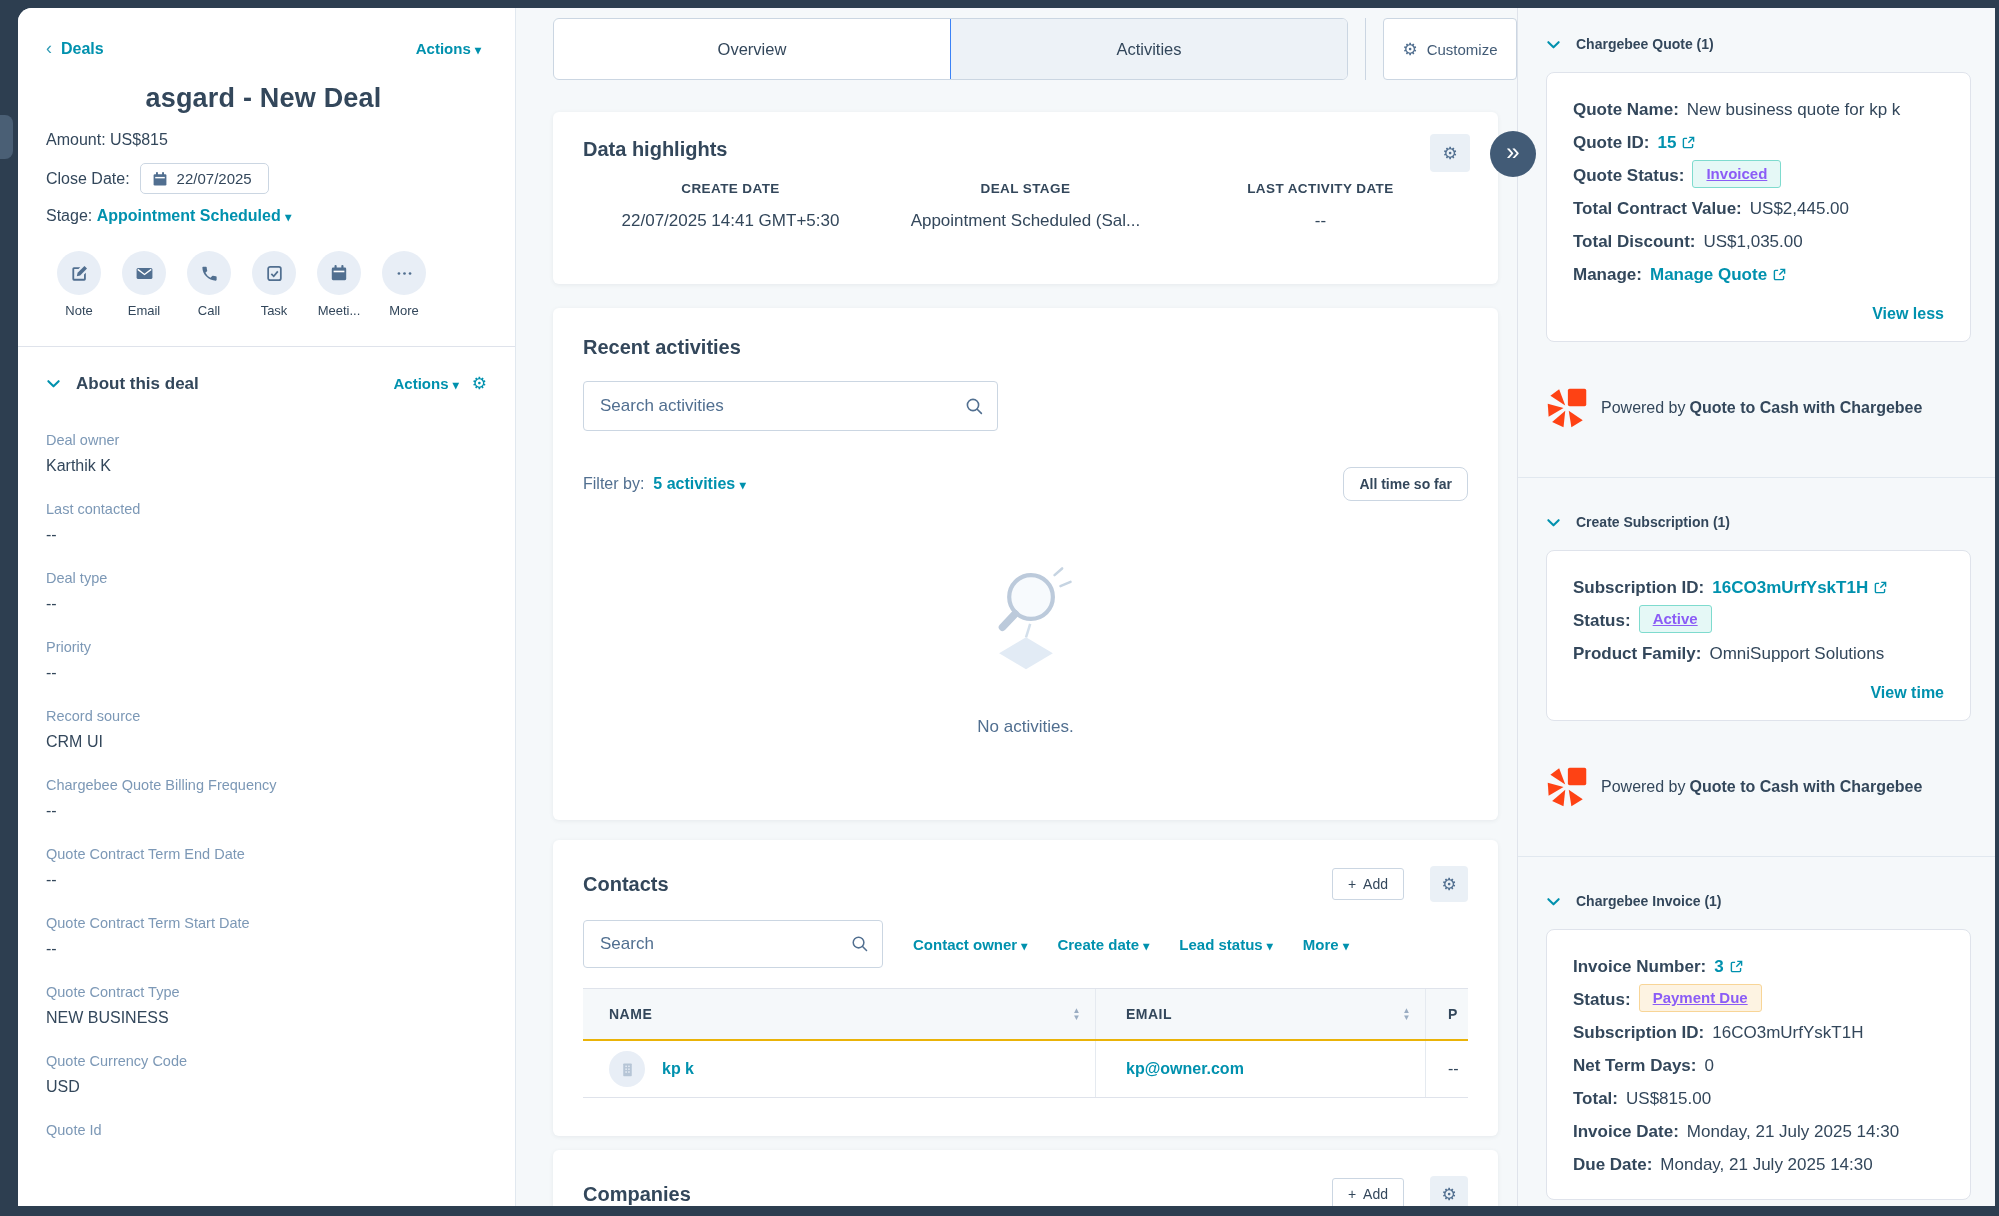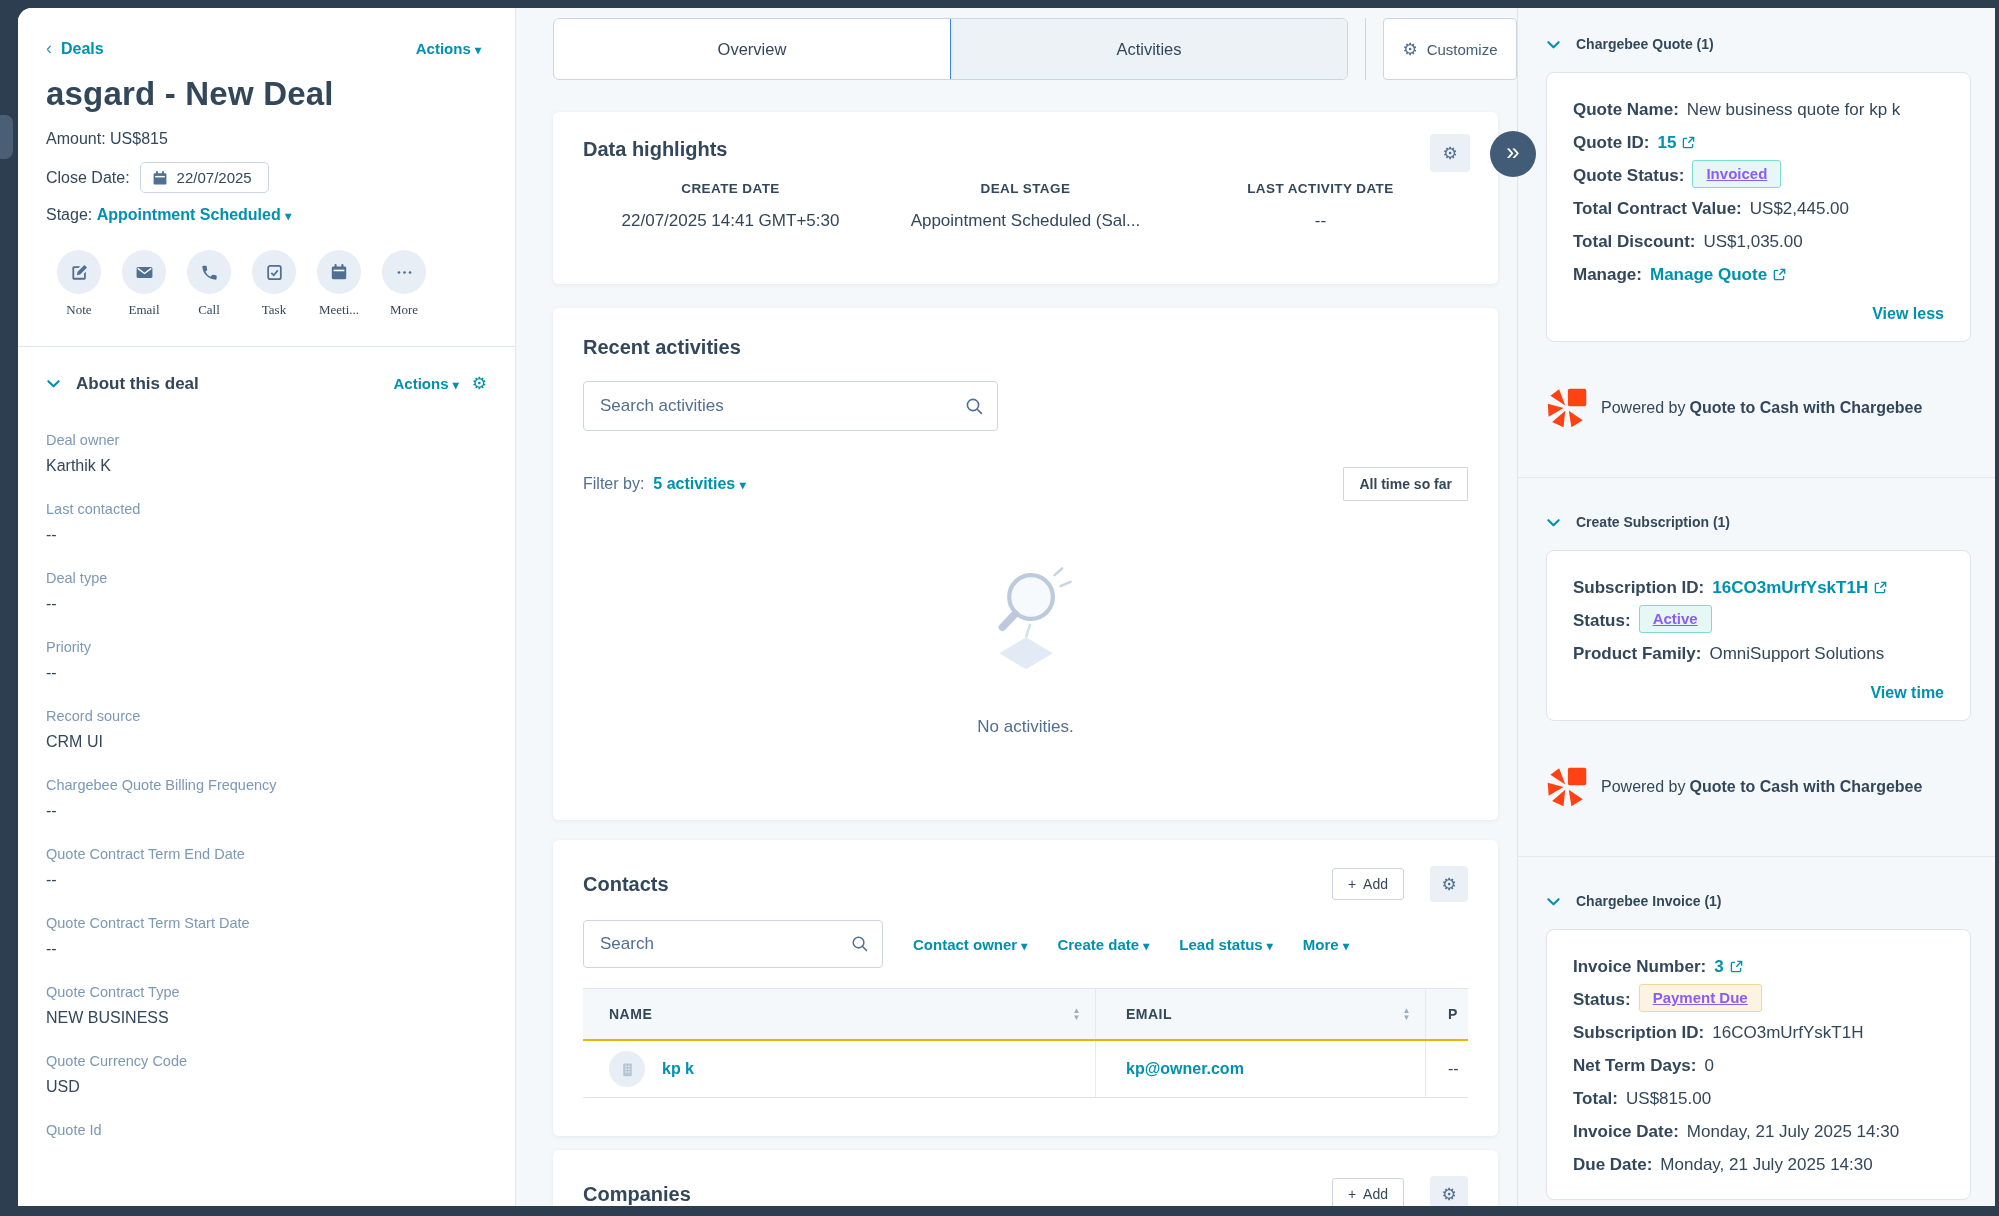--- a/index.html
+++ b/index.html
@@ -12,30 +12,30 @@
     background:#f5f8fa; border-radius:14px 0 0 0; overflow:hidden; }
 
   
   .left-panel { position:absolute; left:0; top:0; width:498px; height:100%;
     background:#fff; border-right:1px solid #e1e8ef; }
   .lp-top { padding:30px 34px 0 28px; }
   .crumb-row { display:flex; justify-content:space-between; align-items:center; }
   .crumb { color:#0091ae; font-weight:bold; font-size:16px; cursor:pointer; display:flex; gap:9px; align-items:center; }
   .crumb .lt { font-weight:normal; font-size:18px; color:#2f9bb5; }
   .teal-link { color:#0091ae; font-weight:bold; font-size:15px; cursor:pointer; }
-  .deal-title { margin-top:16px; font-size:33px; font-weight:bold; color:#33475b; letter-spacing:.2px; }
+  .deal-title { margin-top:24px; font-size:27px; font-weight:bold; color:#33475b; letter-spacing:.2px;text-align:center; }
   .amount-row { margin-top:17px; font-size:16px; }
   .close-row { margin-top:14px; display:flex; align-items:center; gap:10px; font-size:16px; }
   .date-box { display:flex; align-items:center; gap:9px; border:1px solid #cbd6e2; border-radius:5px;
     padding:6px 16px 6px 11px; font-size:15px; background:#fff; cursor:pointer; }
   .stage-row { margin-top:13px; font-size:16px; }
   .stage-row .stage-val { color:#0091ae; font-weight:bold; }
   .caret { font-size:12px; color:inherit; }
   .qa-row { margin-top:26px; display:flex; gap:3px; padding-left:2px; }
-  .qa-item { width:62px; display:flex; flex-direction:column; align-items:center; gap:8px; cursor:pointer;font-family:Liberation Serif, serif; }
+  .qa-item { width:62px; display:flex; flex-direction:column; align-items:center; gap:8px; cursor:pointer; }
   .qa-circle { width:44px; height:44px; border-radius:50%; background:#e8eef6; display:flex;
     align-items:center; justify-content:center; }
   .qa-label { font-size:13px; color:#33475b; max-width:60px; overflow:hidden; white-space:nowrap; }
   .lp-divider { margin-top:28px; border-top:1px solid #dfe3eb; }
   .about { padding:26px 28px 0 28px; }
   .about-head { display:flex; justify-content:space-between; align-items:center; }
   .about-left { display:flex; align-items:center; gap:15px; font-size:17px; font-weight:bold; }
   .about-right { display:flex; align-items:center; gap:13px; }
   .gear-teal { color:#0091ae; font-size:17px; cursor:pointer; }
   .fields { margin-top:38px; }
@@ -70,21 +70,21 @@
   .card-activities { top:300px; height:512px; padding:28px 30px; }
   .search-box { position:relative; border:1px solid #cbd6e2; border-radius:4px; background:#fff; height:50px; }
   .search-box input { border:none; outline:none; width:100%; height:100%; padding:0 44px 0 16px;
     font-size:17px; color:#33475b; font-family:"Liberation Sans",sans-serif; background:transparent; }
   .search-box input::placeholder { color:#516f90; opacity:1; }
   .search-glyph { position:absolute; right:13px; top:14px; }
   .act-search { margin-top:22px; width:415px; }
   .filter-row { margin-top:36px; display:flex; justify-content:space-between; align-items:center; }
   .filter-left { font-size:16px; color:#516f90; display:flex; gap:9px; align-items:center; }
   .filter-val { color:#0091ae; font-weight:bold; cursor:pointer; }
-  .range-btn { border:1px solid #cbd6e2; border-radius:1px; background:#fff; padding:8px 15px;
+  .range-btn { border:1px solid #cbd6e2; border-radius:8px; background:#fff; padding:8px 15px;
     font-size:14px; font-weight:bold; color:#33475b; cursor:pointer; }
   .empty-wrap { margin-top:54px; text-align:center; }
   .empty-text { margin-top:36px; font-size:17px; color:#516f90; }
   .card-contacts { top:832px; height:296px; padding:26px 30px; overflow:hidden; }
   .list-head { display:flex; justify-content:space-between; align-items:center; }
   .list-head-right { display:flex; gap:26px; align-items:center; }
   .add-btn { border:1px solid #cbd6e2; border-radius:3px; background:#fff; padding:7px 15px;
     font-size:14px; color:#33475b; cursor:pointer; display:flex; gap:7px; align-items:center; }
   .ct-search-row { margin-top:18px; display:flex; align-items:center; gap:30px; }
   .ct-search { width:300px; height:48px; }

